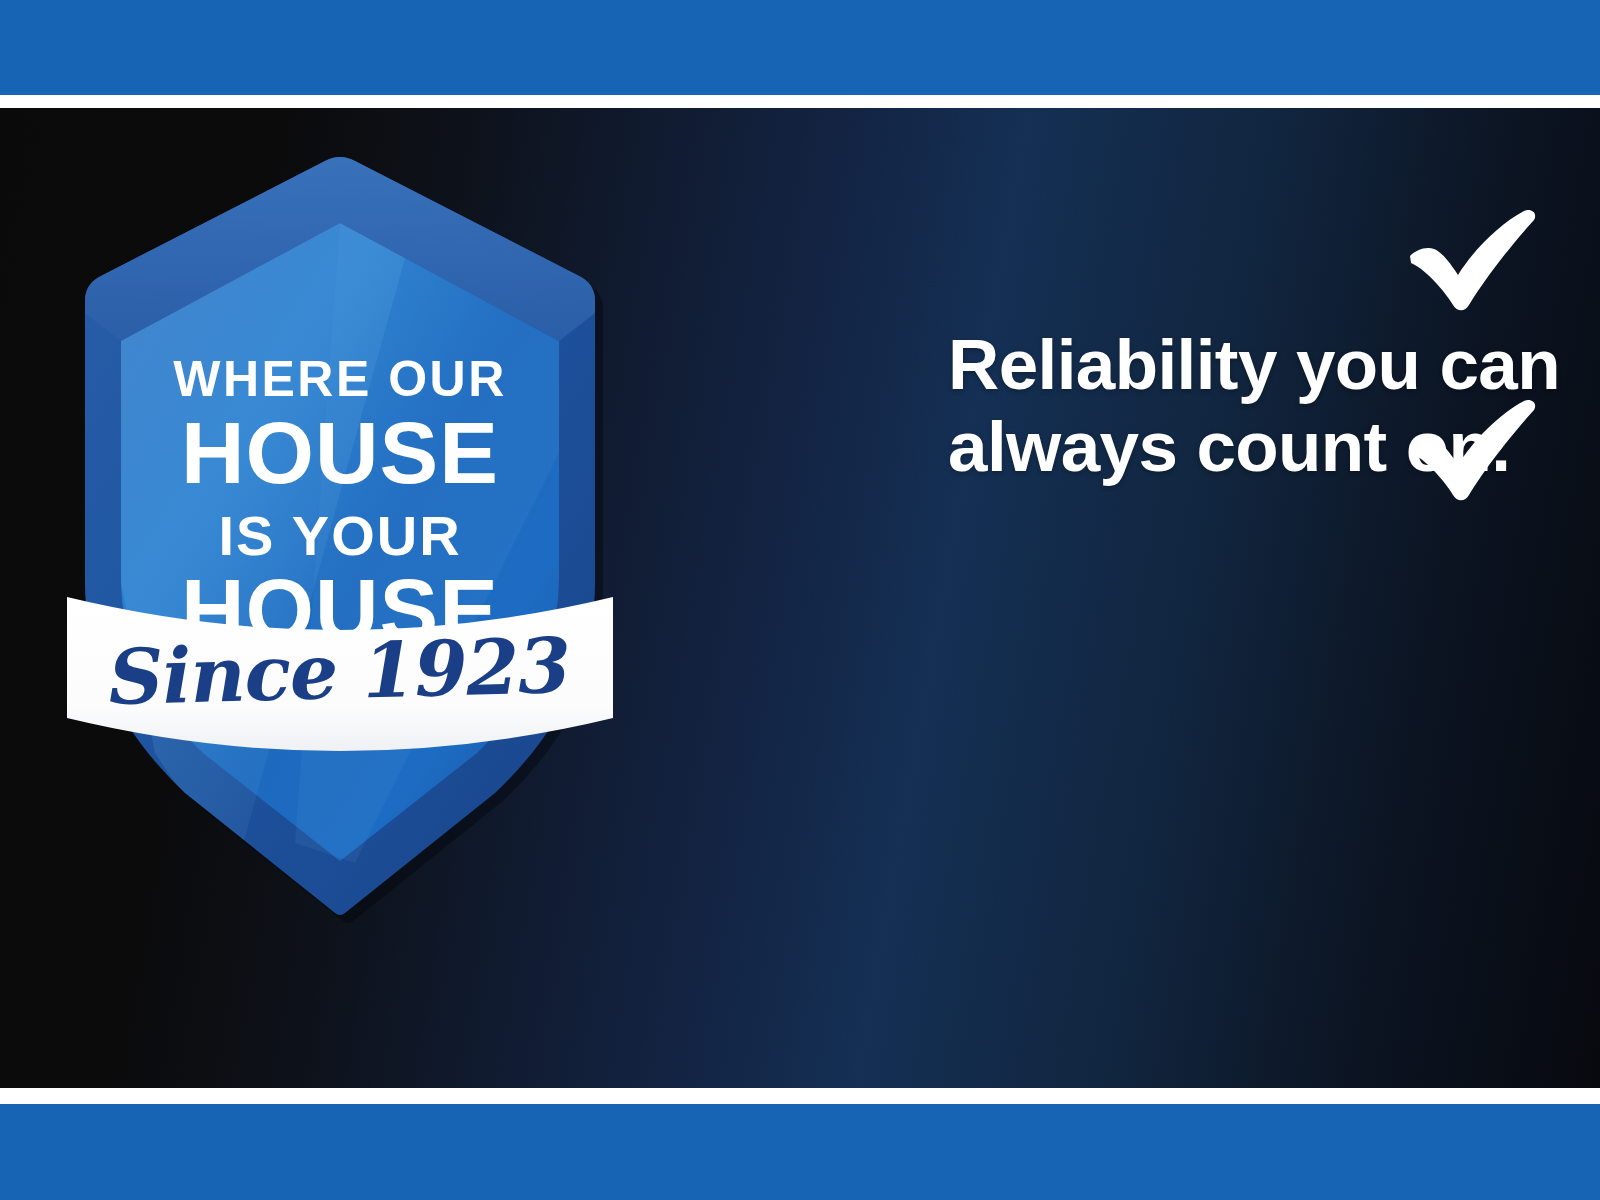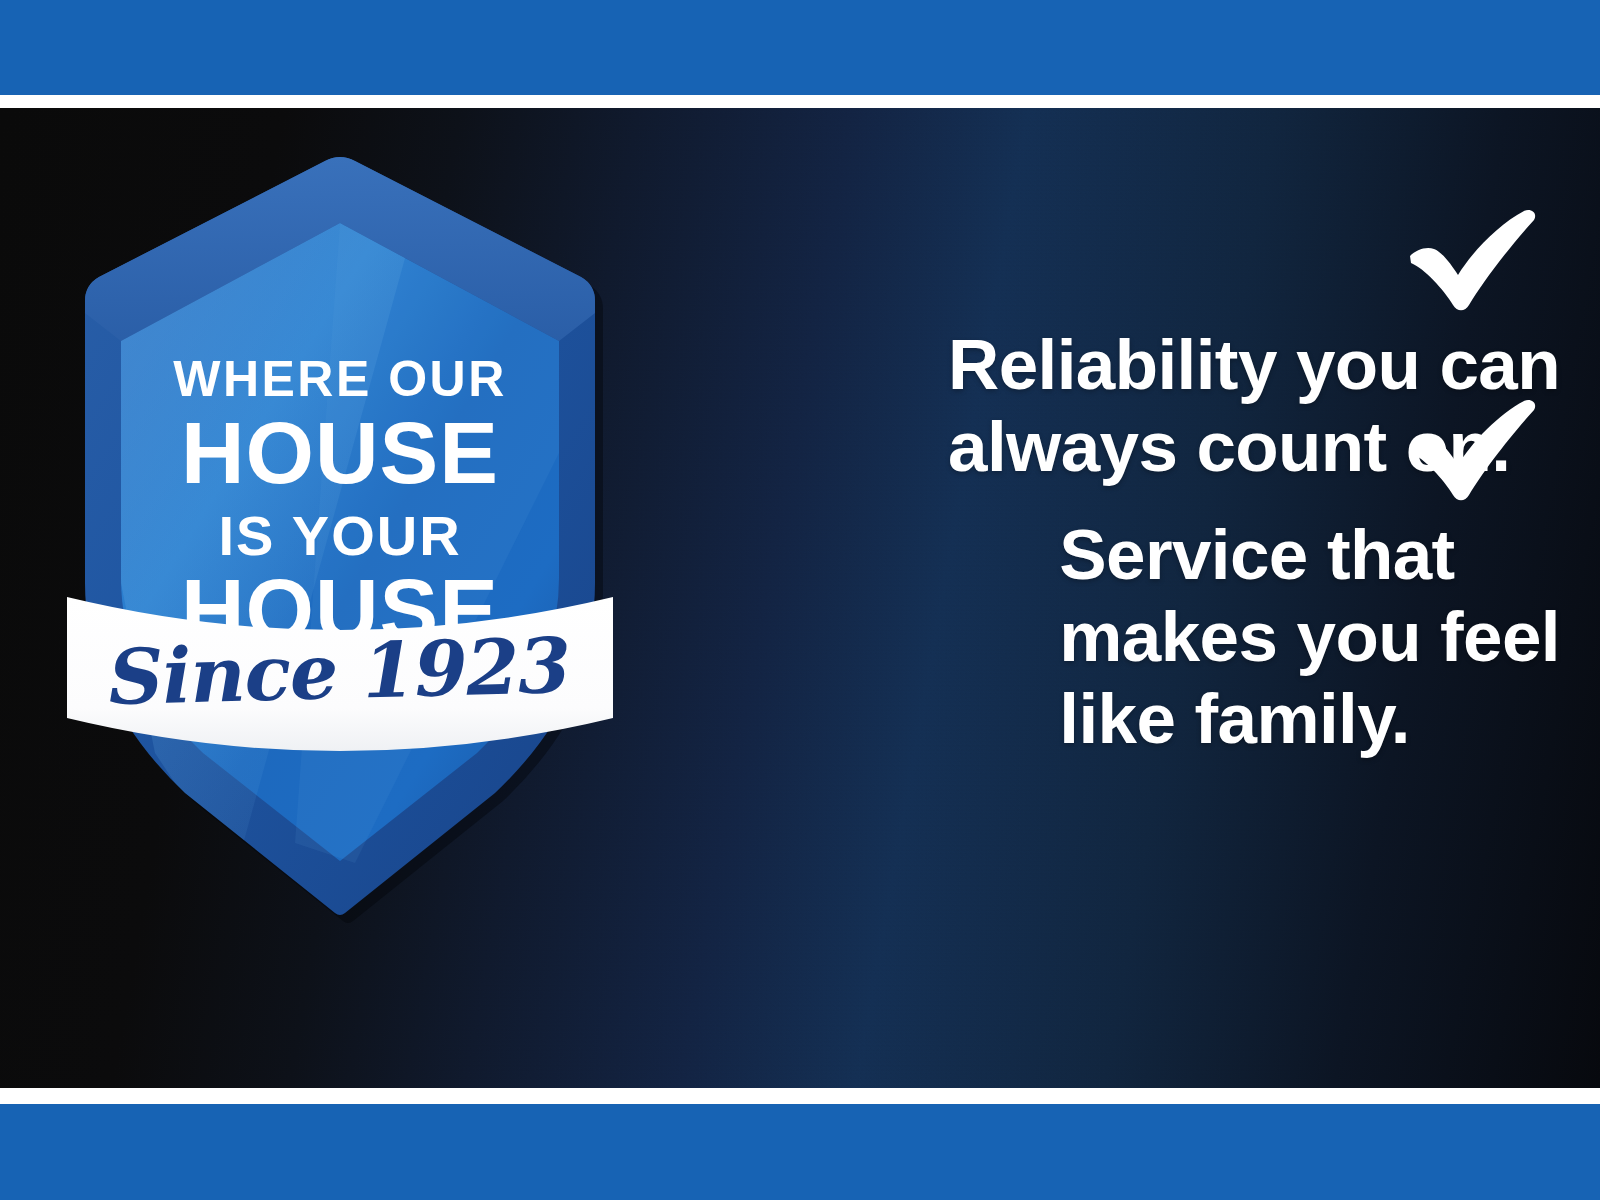--- a/index.html
+++ b/index.html
@@ -267,23 +267,20 @@
     </div>
 
     <div class="check-row r2">
       <span class="check-mark">
         <svg viewBox="0 0 140 112" xmlns="http://www.w3.org/2000/svg">
           <path d="M8,52 C14,46 24,42 32,45 C40,48 49,60 56,71 C70,48 97,20 122,7
                    C129,4 136,9 132,16 C108,42 80,79 67,101 C63,108 55,108 51,101
                    C42,86 22,64 9,59 Z" fill="#FFFFFF"></path>
         </svg>
       </span>
-      <div class="check-text">Service that
-makes you feel
-like family.</div>
     </div>
 
 
   </div>
 
   <div class="bar-gap-bottom"></div>
   <div class="bar-bottom"></div>
 
 </div>
 

